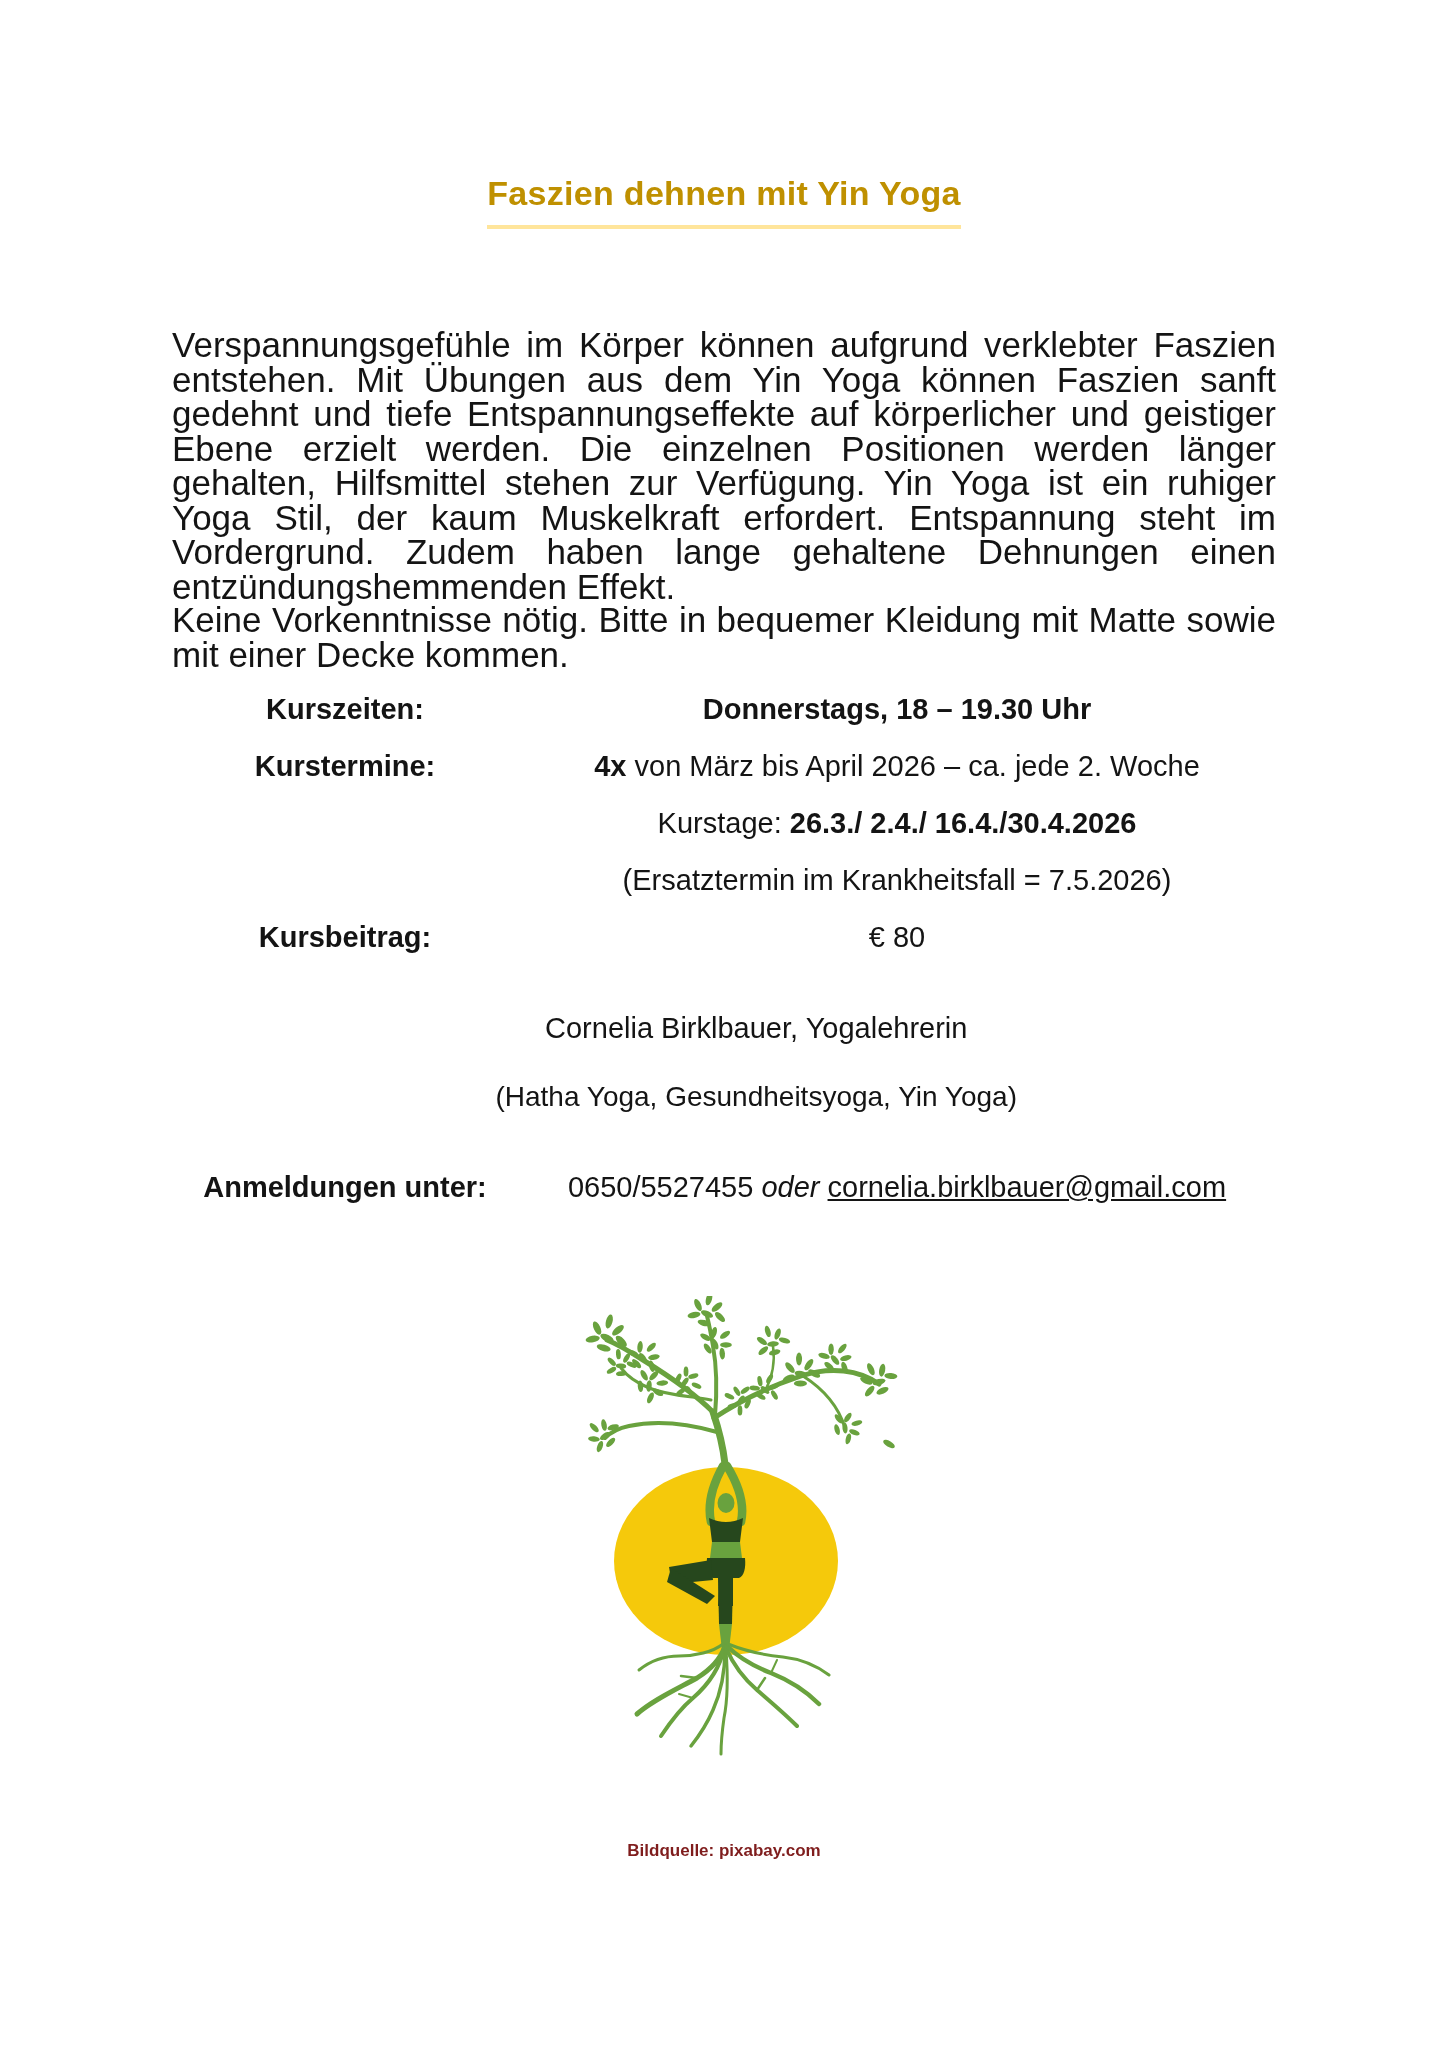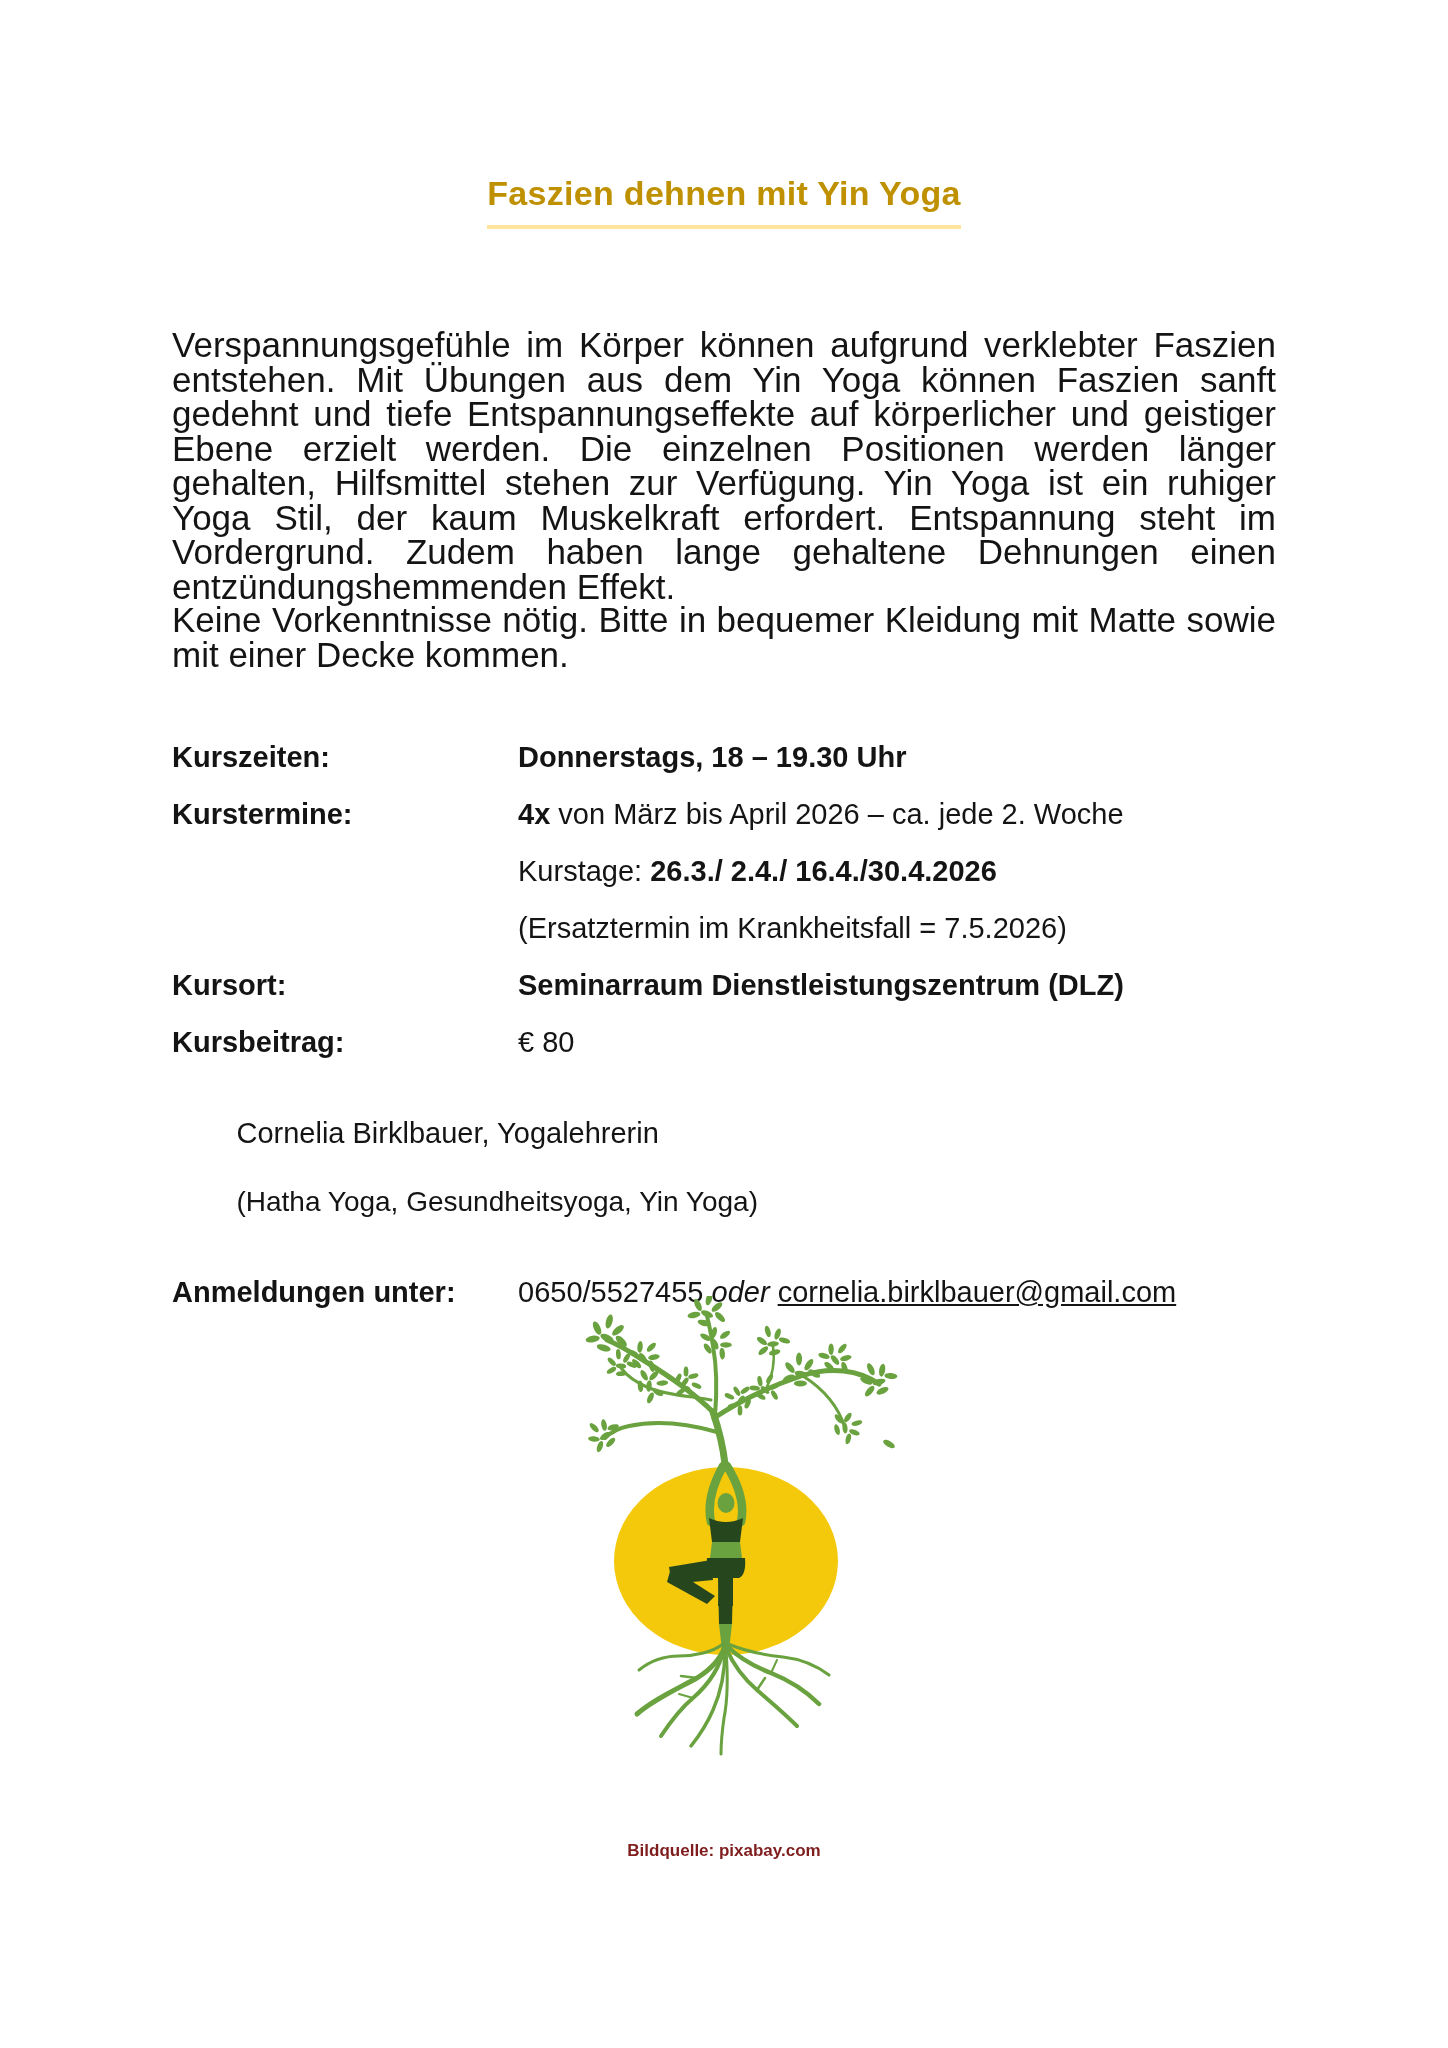--- a/index.html
+++ b/index.html
@@ -40,25 +40,26 @@
     font-size: 35px;
     line-height: 34.5px;
     text-align: justify;
   }
   .para-1 { top: 293px; }
   .para-2 { top: 568px; }
 
   
   .course-table {
     position: absolute;
-    top: 740px;
+    top: 692px;
     left: 172px;
     width: 1104px;
     font-size: 29px;
     line-height: 34px;
+    text-align: center;
   }
   .row { display: flex; margin-bottom: 23px; }
   .lbl {
     flex: 0 0 346px;
     font-weight: bold;
     white-space: pre-wrap;
   }
   .val { flex: 1 1 auto; white-space: pre-wrap; }
   .b { font-weight: bold; }
   .i { font-style: italic; }
@@ -118,24 +119,20 @@
     <div class="row">
       <span class="lbl"></span>
       <span class="val"><span>Kurstage: </span><span class="b">26.3./ 2.4./ 16.4./30.4.2026</span></span>
     </div>
 
     <div class="row">
       <span class="lbl"></span>
       <span class="val">(Ersatztermin im Krankheitsfall = 7.5.2026)</span>
     </div>
 
-    <div class="row">
-      <span class="lbl">Kursort:</span>
-      <span class="val b">Seminarraum Dienstleistungszentrum (DLZ)</span>
-    </div>
 
 
     <div class="row">
       <span class="lbl">Kursbeitrag:</span>
       <span class="val">€ 80</span>
     </div>
 
     <div class="row">
       <span class="val">
         <span>Cornelia Birklbauer, Yogalehrerin</span><br>

